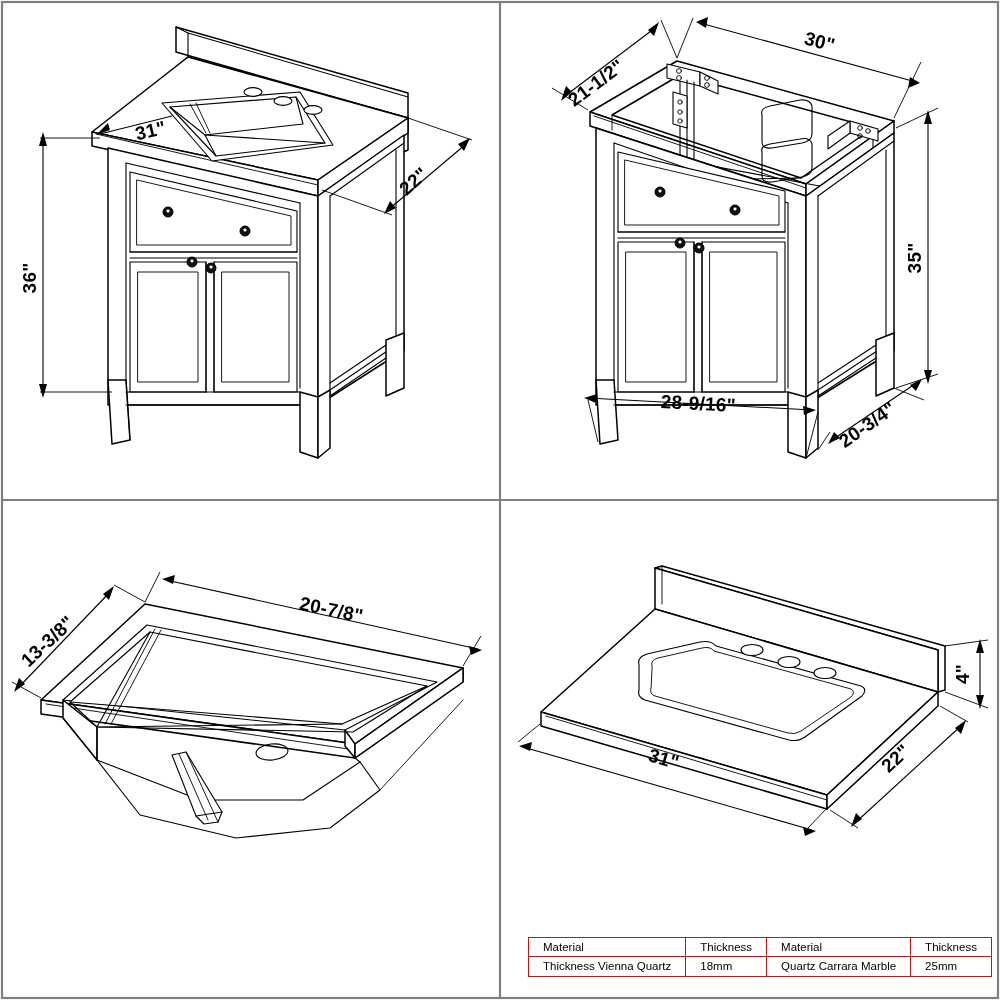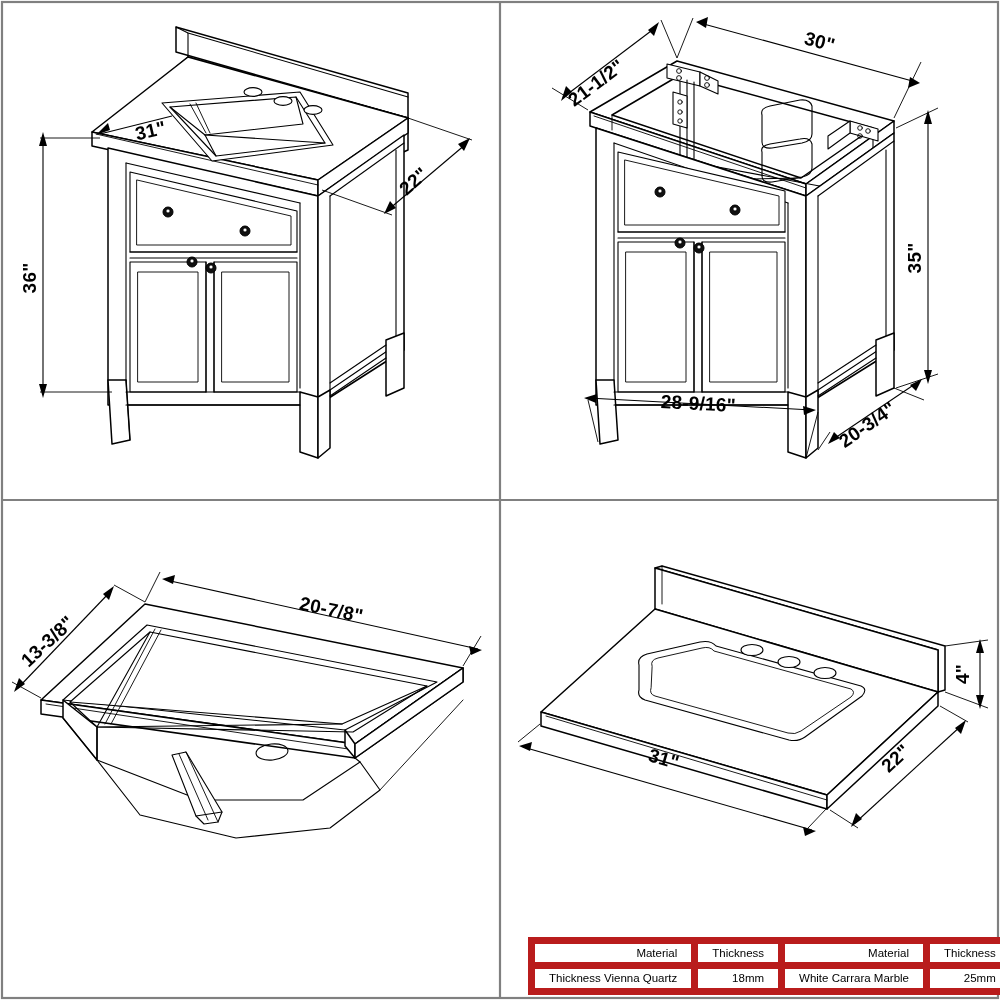--- a/index.html
+++ b/index.html
@@ -35,22 +35,22 @@
   .spec-table {
     position: absolute;
     left: 528px;
     top: 937px;
     width: 447px;
     border-collapse: collapse;
     font-size: 11.5px;
     background: #ffffff;
   }
   .spec-table td, .spec-table th {
-    border: 7px solid #b91c1c;
-    text-align: right;
+    border: 1px solid #b91c1c;
+    text-align: left;
     padding: 2px 14px;
     font-weight: 400;
     color: #000;
     line-height: 1.25;
     white-space: nowrap;
   }
   .col-material { width: 34%; }
   .col-thick { width: 16%; margin-left: 20px; }
   .ln-thin { fill: none; stroke: #000000; stroke-width: 1.1; stroke-linejoin: round; stroke-linecap: round; }
   .ln-hair { fill: none; stroke: #000000; stroke-width: 0.9; stroke-linejoin: round; stroke-linecap: round; }
@@ -435,19 +435,19 @@
         <th class="col-material">Material</th>
         <th class="col-thick">Thickness</th>
         <th class="col-material">Material</th>
         <th class="col-thick">Thickness</th>
       </tr>
     </thead>
     <tbody>
       <tr>
         <td>Thickness Vienna Quartz</td>
         <td>18mm</td>
-        <td>White Carrara Marble</td>
+        <td>Quartz Carrara Marble</td>
         <td>25mm</td>
       </tr>
     </tbody>
   </table>
 
 </div>
 
 </body></html>

